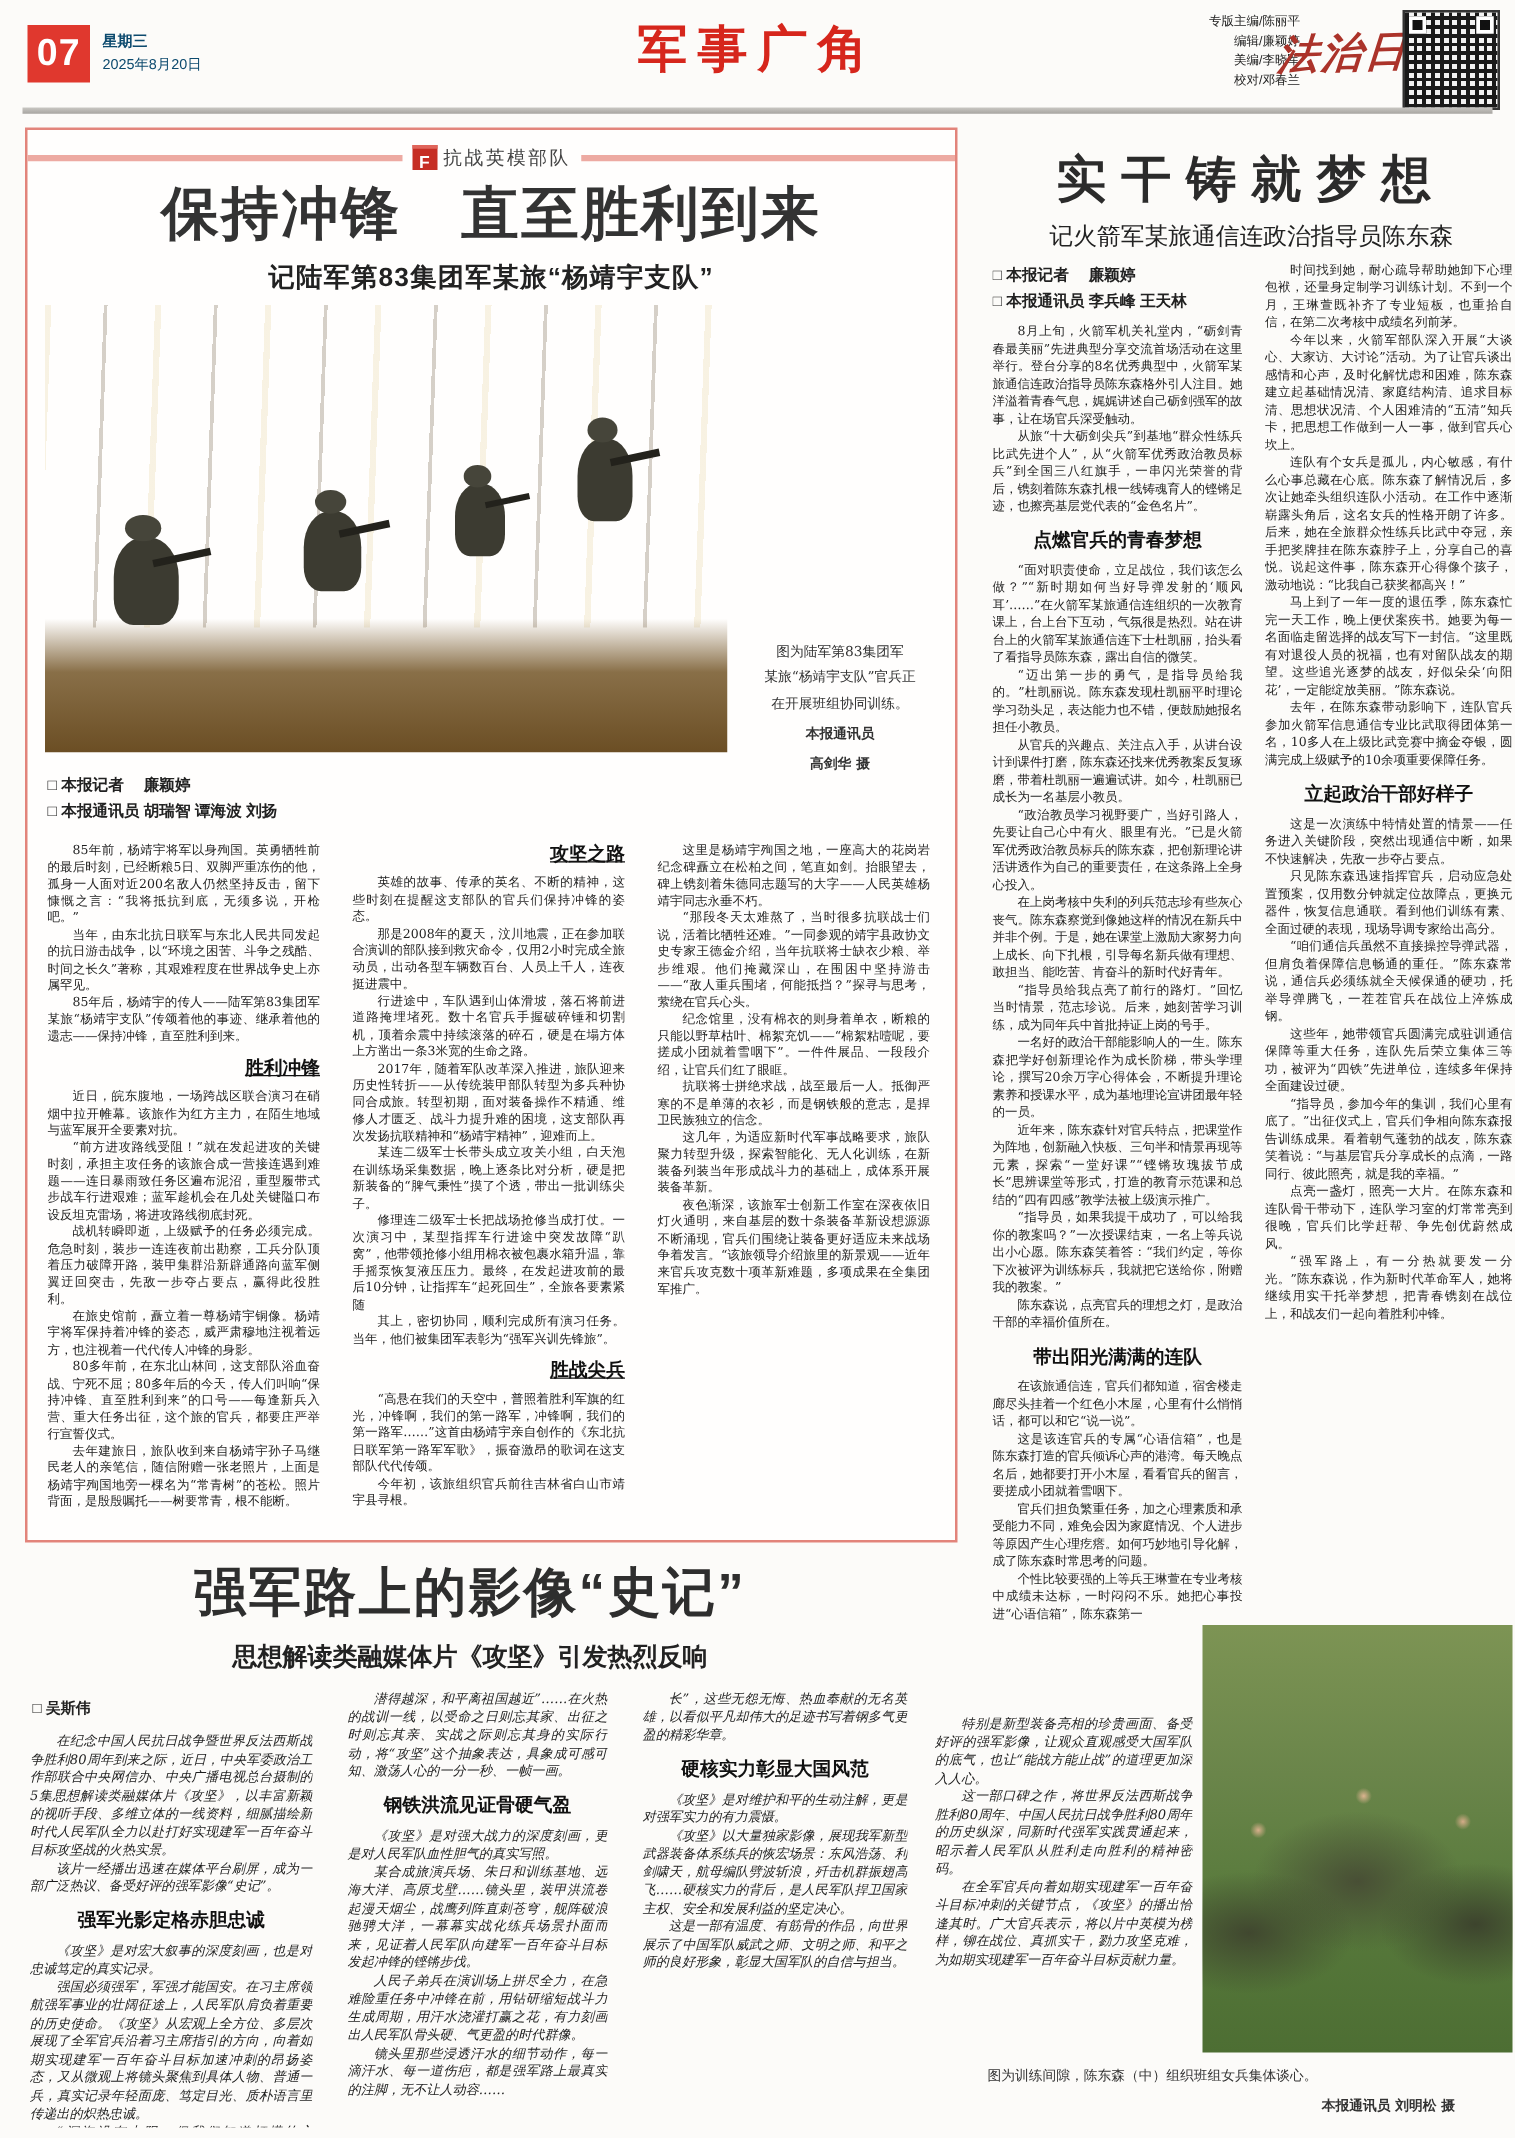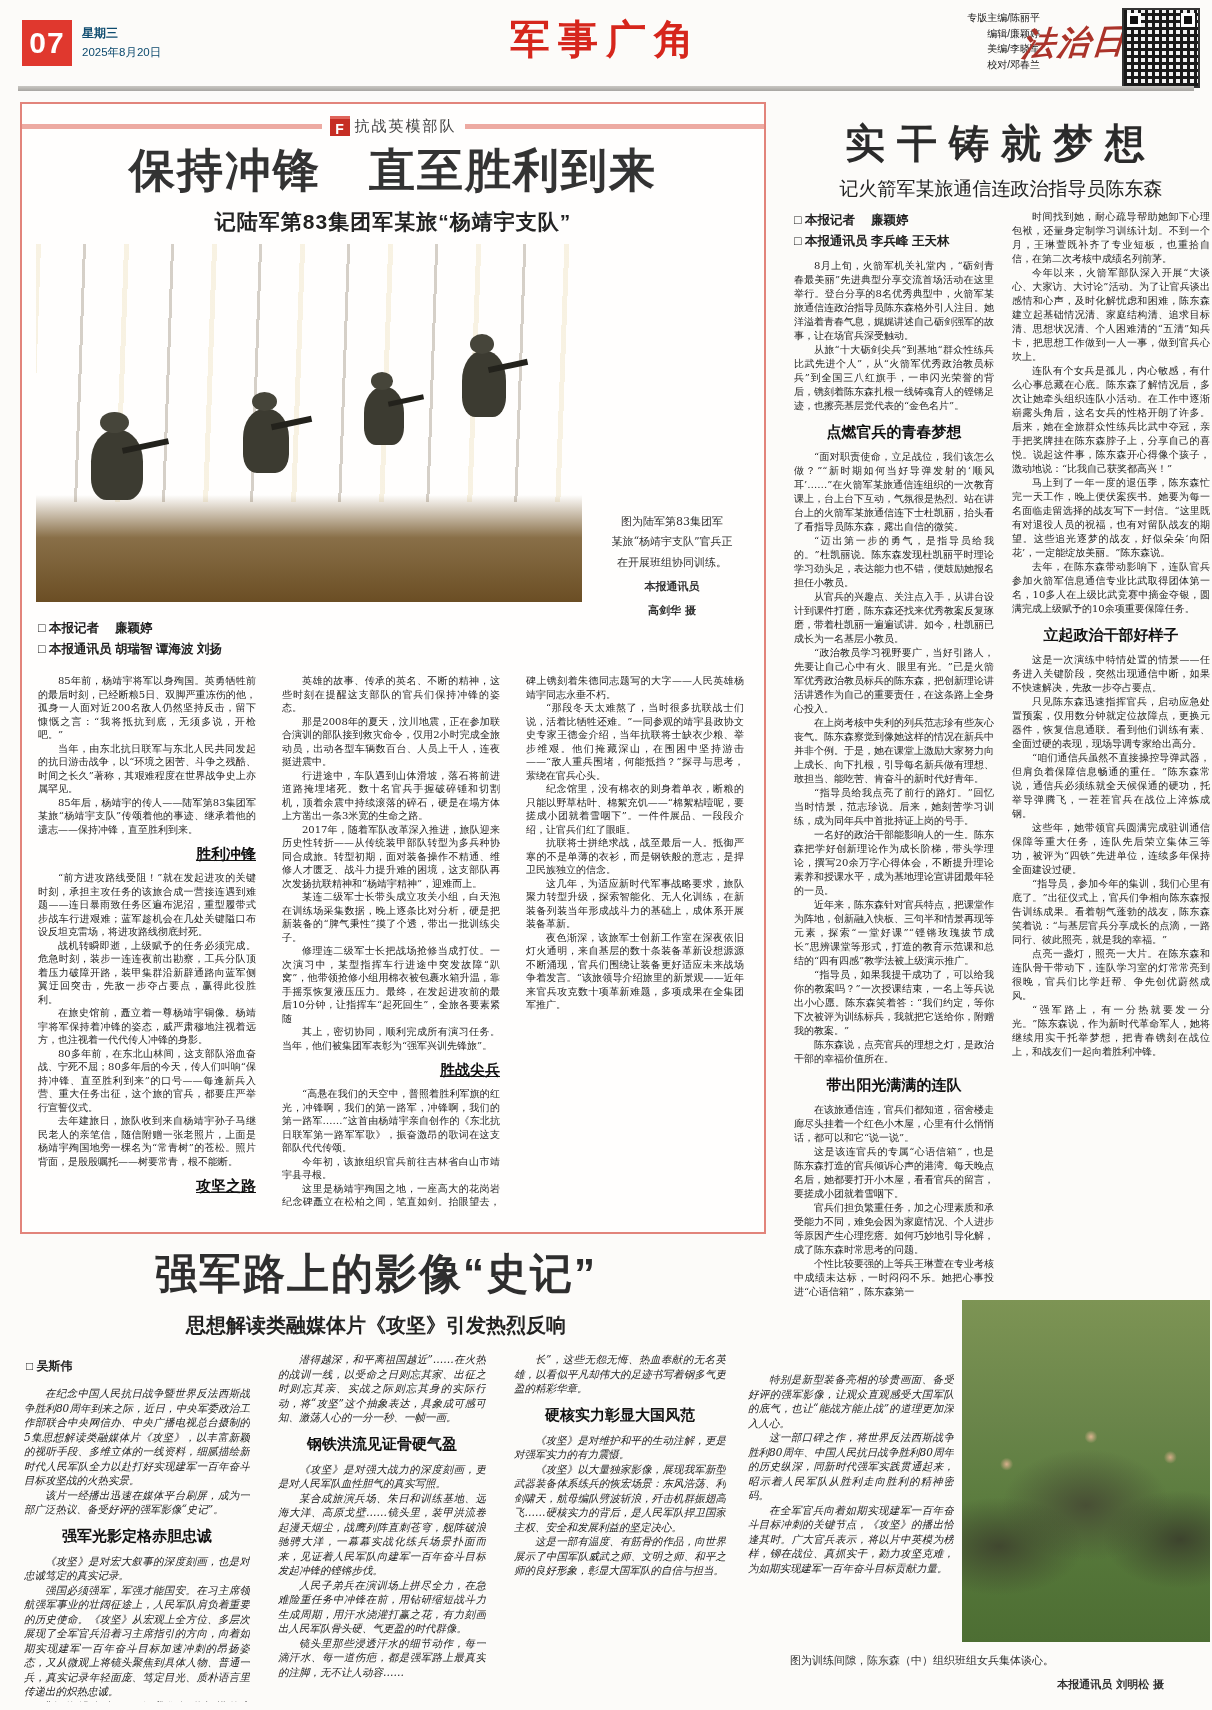--- a/index.html
+++ b/index.html
@@ -157,20 +157,21 @@
   <div class="bylines1">
     <div class="byl">□ 本报记者　 廉颖婷</div>
     <div class="byl">□ 本报通讯员 胡瑞智 谭海波 刘扬</div>
   </div>
 
   <div class="cols1 bodytxt">
     <p>85年前，杨靖宇将军以身殉国。英勇牺牲前的最后时刻，已经断粮5日、双脚严重冻伤的他，孤身一人面对近200名敌人仍然坚持反击，留下慷慨之言：“我将抵抗到底，无须多说，开枪吧。”</p>
     <p>当年，由东北抗日联军与东北人民共同发起的抗日游击战争，以“环境之困苦、斗争之残酷、时间之长久”著称，其艰难程度在世界战争史上亦属罕见。</p>
     <p>85年后，杨靖宇的传人——陆军第83集团军某旅“杨靖宇支队”传颂着他的事迹、继承着他的遗志——保持冲锋，直至胜利到来。</p>
     <h4>胜利冲锋</h4>
+    <p>近日，皖东腹地，一场跨战区联合演习在硝烟中拉开帷幕。该旅作为红方主力，在陌生地域与蓝军展开全要素对抗。</p>
     <p>“前方进攻路线受阻！”就在发起进攻的关键时刻，承担主攻任务的该旅合成一营接连遇到难题——连日暴雨致任务区遍布泥沼，重型履带式步战车行进艰难；蓝军趁机会在几处关键隘口布设反坦克雷场，将进攻路线彻底封死。</p>
     <p>战机转瞬即逝，上级赋予的任务必须完成。危急时刻，装步一连连夜前出勘察，工兵分队顶着压力破障开路，装甲集群沿新辟通路向蓝军侧翼迂回突击，先敌一步夺占要点，赢得此役胜利。</p>
     <p>在旅史馆前，矗立着一尊杨靖宇铜像。杨靖宇将军保持着冲锋的姿态，威严肃穆地注视着远方，也注视着一代代传人冲锋的身影。</p>
     <p>80多年前，在东北山林间，这支部队浴血奋战、宁死不屈；80多年后的今天，传人们叫响“保持冲锋、直至胜利到来”的口号——每逢新兵入营、重大任务出征，这个旅的官兵，都要庄严举行宣誓仪式。</p>
     <p>去年建旅日，旅队收到来自杨靖宇孙子马继民老人的亲笔信，随信附赠一张老照片，上面是杨靖宇殉国地旁一棵名为“常青树”的苍松。照片背面，是殷殷嘱托——树要常青，根不能断。</p>
     <h4>攻坚之路</h4>
     <p>英雄的故事、传承的英名、不断的精神，这些时刻在提醒这支部队的官兵们保持冲锋的姿态。</p>
     <p>那是2008年的夏天，汶川地震，正在参加联合演训的部队接到救灾命令，仅用2小时完成全旅动员，出动各型车辆数百台、人员上千人，连夜挺进震中。</p>
     <p>行进途中，车队遇到山体滑坡，落石将前进道路掩埋堵死。数十名官兵手握破碎锤和切割机，顶着余震中持续滚落的碎石，硬是在塌方体上方凿出一条3米宽的生命之路。</p>
     <p>2017年，随着军队改革深入推进，旅队迎来历史性转折——从传统装甲部队转型为多兵种协同合成旅。转型初期，面对装备操作不精通、维修人才匮乏、战斗力提升难的困境，这支部队再次发扬抗联精神和“杨靖宇精神”，迎难而上。</p>

